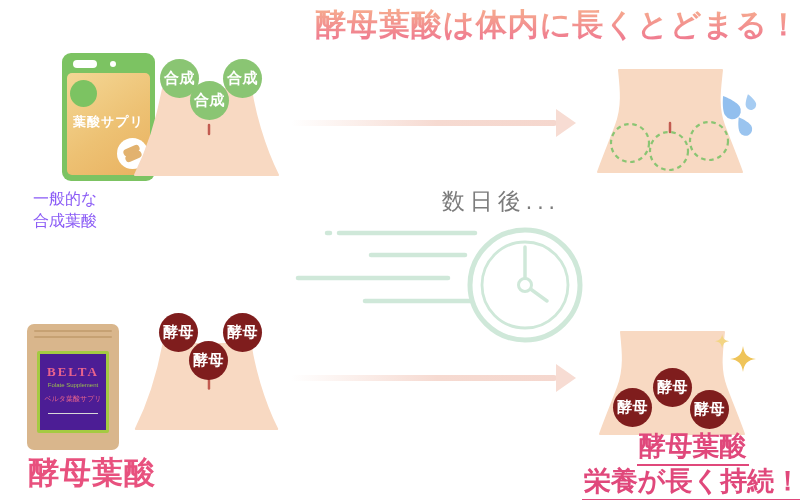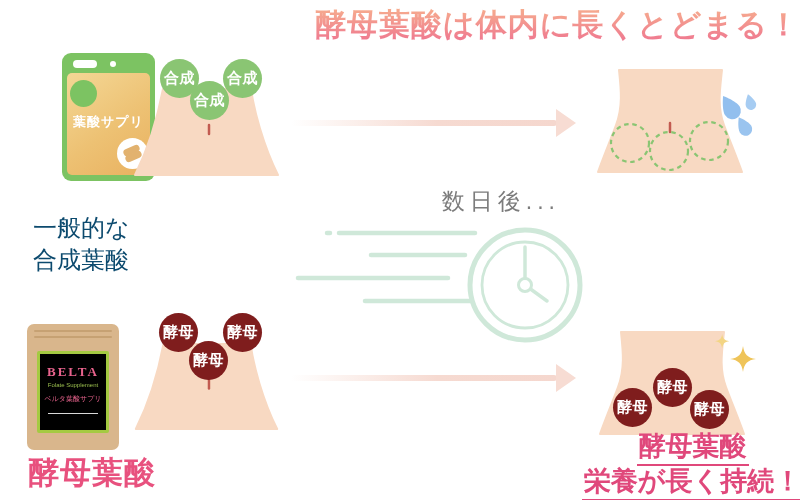--- a/index.html
+++ b/index.html
@@ -18,26 +18,26 @@
   .pkg1 { left:22px; top:53px; width:93px; height:128px; background:#7CC362; border-radius:9px;margin-left:40px; }
   .pkg1 .seal { position:absolute; left:11px; top:7px; width:24px; height:8px; background:#fff; border-radius:4px; }
   .pkg1 .seal-dot { position:absolute; left:48px; top:8px; width:6px; height:6px; background:#fff; border-radius:50%; }
   .pkg1 .pbody { position:absolute; left:5px; top:20px; width:83px; height:102px; border-radius:5px;
     background:linear-gradient(145deg,#F4D795 0%,#EDC173 55%,#E9B160 100%); }
   .pkg1 .gcirc { position:absolute; left:8px; top:27px; width:27px; height:27px; border-radius:50%; background:#7CC362; }
   .pkg1 .plabel { position:absolute; left:0; right:0; top:60px; text-align:center; color:#fff; font-weight:bold; font-size:13px; letter-spacing:1px; }
   .pkg1 .wcirc { position:absolute; right:7px; bottom:12px; width:31px; height:31px; border-radius:50%; background:#fff; }
   .pill { position:absolute; width:17px; height:7px; border-radius:4px; background:#E2B26F; }
 
-  .caption-gray { left:33px; top:188px; color:#0c4a6e; font-size:24px; line-height:1.35;margin-top:24px; }
+  .caption-gray { left:33px; top:188px; color:#8b5cf6; font-size:16px; line-height:1.35; }
 
   
   .pkg2 { left:27px; top:324px; width:92px; height:126px; background:#D9B68C; border-radius:7px; }
   .pkg2 .kline { position:absolute; left:7px; right:7px; height:2px; background:#C6A173; border-radius:1px; }
-  .pkg2 .blabel { position:absolute; left:10px; top:27px; width:72px; height:82px; background:#000000; border:3px solid #A5CA42; border-radius:2px; text-align:center; }
+  .pkg2 .blabel { position:absolute; left:10px; top:27px; width:72px; height:82px; background:#4c1d95; border:3px solid #A5CA42; border-radius:2px; text-align:center; }
   .pkg2 .brand { margin-top:10px; color:#E8638D; font-size:13px; font-weight:bold; letter-spacing:2px; font-family:"Liberation Serif",serif; }
   .pkg2 .subtitle { color:#9BBF4E; font-size:6px; margin-top:2px; }
   .pkg2 .namejp { color:#E8638D; font-size:7px; margin-top:6px; }
   .pkg2 .thinline { position:absolute; left:8px; right:8px; bottom:16px; height:1px; background:#D8D8D8; }
 
   .caption-pink { left:28px; top:452px; color:#E8517E; font-size:31px; font-weight:bold; letter-spacing:1px; }
 
   .torso-box { position:absolute; }
   .bubble { position:absolute; width:39px; height:39px; border-radius:50%; display:flex; align-items:center; justify-content:center;
     color:#fff; font-size:15px; font-weight:bold; letter-spacing:0.5px; }

